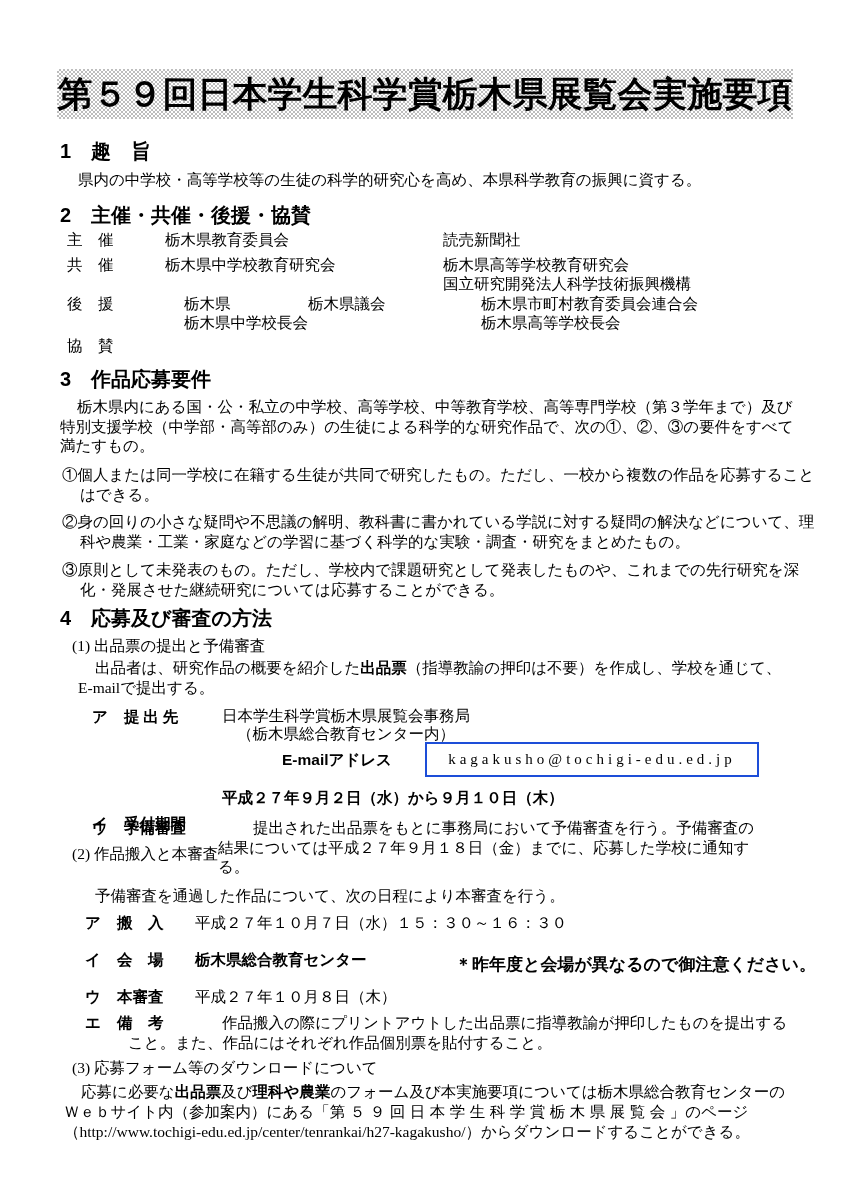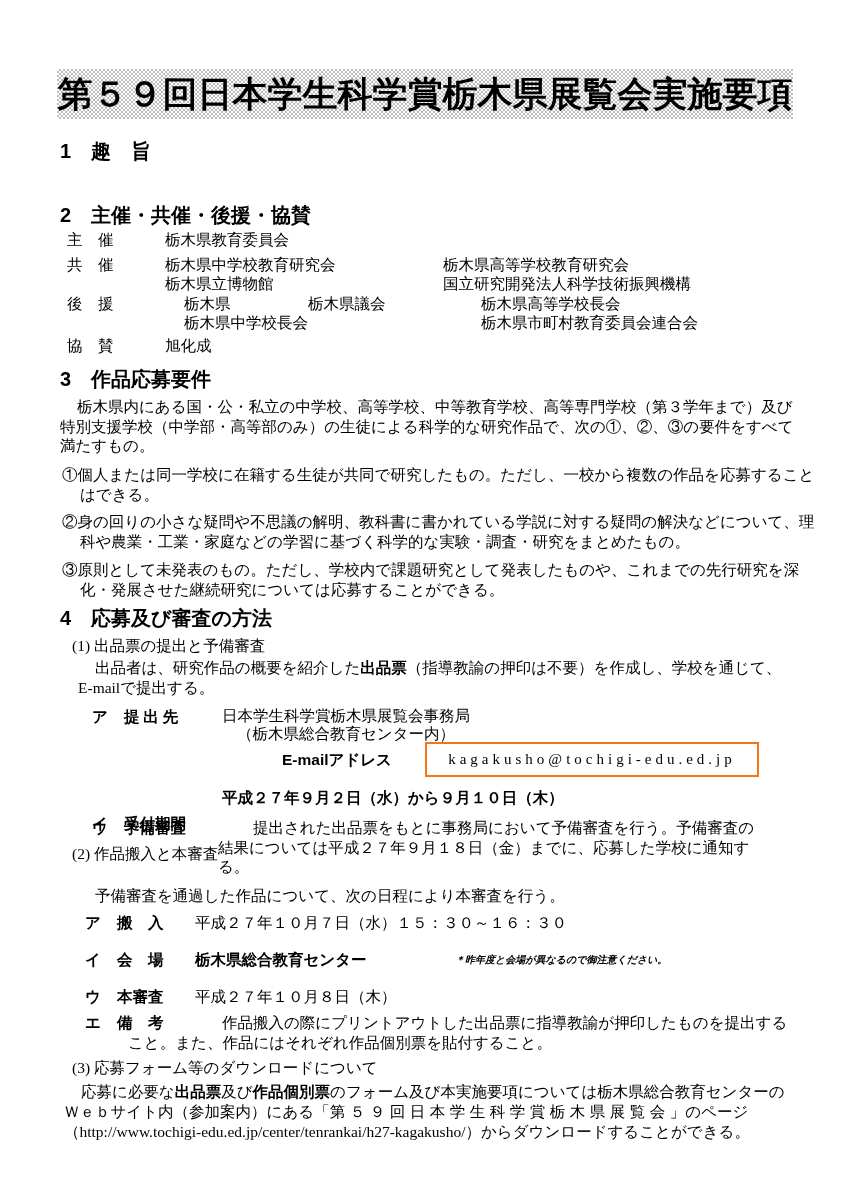--- a/index.html
+++ b/index.html
@@ -45,79 +45,79 @@
   
   .req-item{padding-left:18px;text-indent:-18px;line-height:19.5px;}
   
   .row-label{
     font-family:Liberation Serif, serif;
     font-weight:bold;white-space:nowrap;
   }
   .row-label .kana{margin-right:16px;}
   .email-box{
     left:425px;top:742px;width:330px;height:31px;
-    border:2px solid #f97316;
+    border:2px solid #1d4ed8;
     display:flex;align-items:center;justify-content:center;
   }
   .email-text{
     font-family:"Liberation Serif","DejaVu Serif",serif;
     font-size:15px;letter-spacing:4px;white-space:nowrap;
   }
-  .note-small{font-size:10px;font-style:italic;}
+  .note-small{font-size:17px;}
   .spaced{letter-spacing:4.5px;}
 </style>
 </head>
 <body>
 
 <div class="page">
 
   <div class="abs title-banner">
     <span>第５９回日本学生科学賞栃木県展覧会実施要項</span>
   </div>
 
   <div class="abs sec-heading" style="left:60px;top:138px;">1　趣　旨</div>
+  <div class="abs body-text" style="left:78px;top:170px;width:720px;">県内の中学校・高等学校等の生徒の科学的研究心を高め、本県科学教育の振興に資する。</div>
 
   <div class="abs sec-heading" style="left:60px;top:202px;">2　主催・共催・後援・協賛</div>
 
   <div class="abs org-row" style="left:67px;top:231px;width:740px;">
     <span class="org-label">主　催</span>
     <span class="org-col1">
         <div>栃木県教育委員会</div>
       </span>
+    <span class="org-col2">
+        <div>読売新聞社</div>
+      </span>
   </div>
 
   <div class="abs org-row" style="left:67px;top:256px;width:740px;">
     <span class="org-label">共　催</span>
     <span class="org-col1">
       <div>栃木県中学校教育研究会</div>
-      <div>栃木県立博物館</div>
     </span>
     <span class="org-col2">
       <div>栃木県高等学校教育研究会</div>
       <div>国立研究開発法人科学技術振興機構</div>
     </span>
   </div>
 
   <div class="abs org-row" style="left:67px;top:295px;width:740px;gap:19px;">
     <span class="org-label">後　援</span>
     <span class="org-col1">
       <div>栃木県　　　　　栃木県議会</div>
       <div>栃木県中学校長会</div>
     </span>
     <span class="org-col2">
+      <div>栃木県市町村教育委員会連合会</div>
       <div>栃木県高等学校長会</div>
-      <div>栃木県市町村教育委員会連合会</div>
     </span>
   </div>
 
   <div class="abs org-row" style="left:67px;top:337px;width:740px;">
     <span class="org-label">協　賛</span>
-    <span class="org-col1">
-        <div>旭化成</div>
-      </span>
     <span class="org-col2"></span>
   </div>
 
   <div class="abs sec-heading" style="left:60px;top:366px;">3　作品応募要件</div>
   <div class="abs body-text indent1" style="left:60px;top:397px;width:737px;">栃木県内にある国・公・私立の中学校、高等学校、中等教育学校、高等専門学校（第３学年まで）及び特別支援学校（中学部・高等部のみ）の生徒による科学的な研究作品で、次の①、②、③の要件をすべて満たすもの。</div>
 
   <div class="abs req-item" style="left:62px;top:465px;width:740px;">
     <span>①</span><span>個人または同一学校に在籍する生徒が共同で研究したもの。ただし、一校から複数の作品を応募することはできる。</span>
   </div>
   <div class="abs req-item" style="left:62px;top:512px;width:740px;">
@@ -176,16 +176,16 @@
   </div>
   <div class="abs" style="left:195px;top:987px;">平成２７年１０月８日（木）</div>
 
   <div class="abs row-label" style="left:85px;top:1013px;">
     <span class="kana">エ</span><span>備　考</span>
   </div>
   <div class="abs body-text" style="left:128px;top:1013px;width:662px;text-indent:94px;">作品搬入の際にプリントアウトした出品票に指導教諭が押印したものを提出すること。また、作品にはそれぞれ作品個別票を貼付すること。</div>
 
   <div class="abs sub-heading" style="left:72px;top:1058px;">(3) 応募フォーム等のダウンロードについて</div>
   <div class="abs body-text indent1" style="left:64px;top:1082px;width:728px;line-height:20px;">
-    <span>応募に必要な</span><span class="gothic b">出品票</span><span>及び</span><span class="gothic b">作品個別票</span><span>のフォーム及び本実施要項については栃木県総合教育センターのＷｅｂサイト内（参加案内）にある「</span><span class="spaced">第５９回日本学生科学賞栃木県展覧会</span><span>」のページ（http://www.tochigi-edu.ed.jp/center/tenrankai/h27-kagakusho/）からダウンロードすることができる。</span>
+    <span>応募に必要な</span><span class="gothic b">出品票</span><span>及び</span><span class="gothic b">理科や農業</span><span>のフォーム及び本実施要項については栃木県総合教育センターのＷｅｂサイト内（参加案内）にある「</span><span class="spaced">第５９回日本学生科学賞栃木県展覧会</span><span>」のページ（http://www.tochigi-edu.ed.jp/center/tenrankai/h27-kagakusho/）からダウンロードすることができる。</span>
   </div>
 
 </div>
 
 </body></html>

